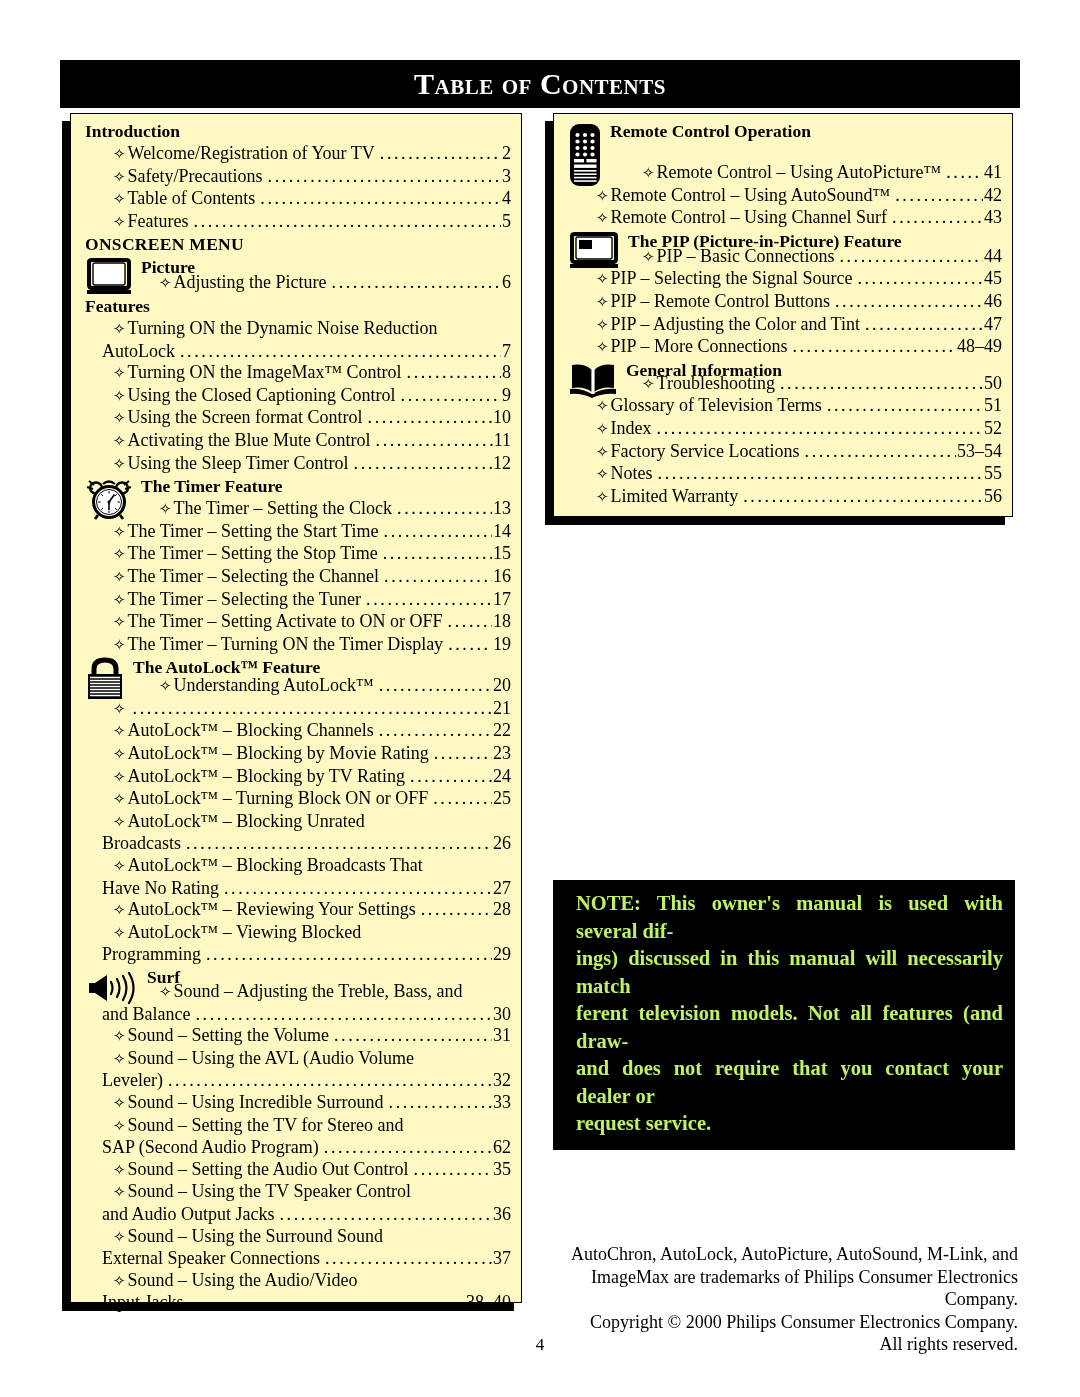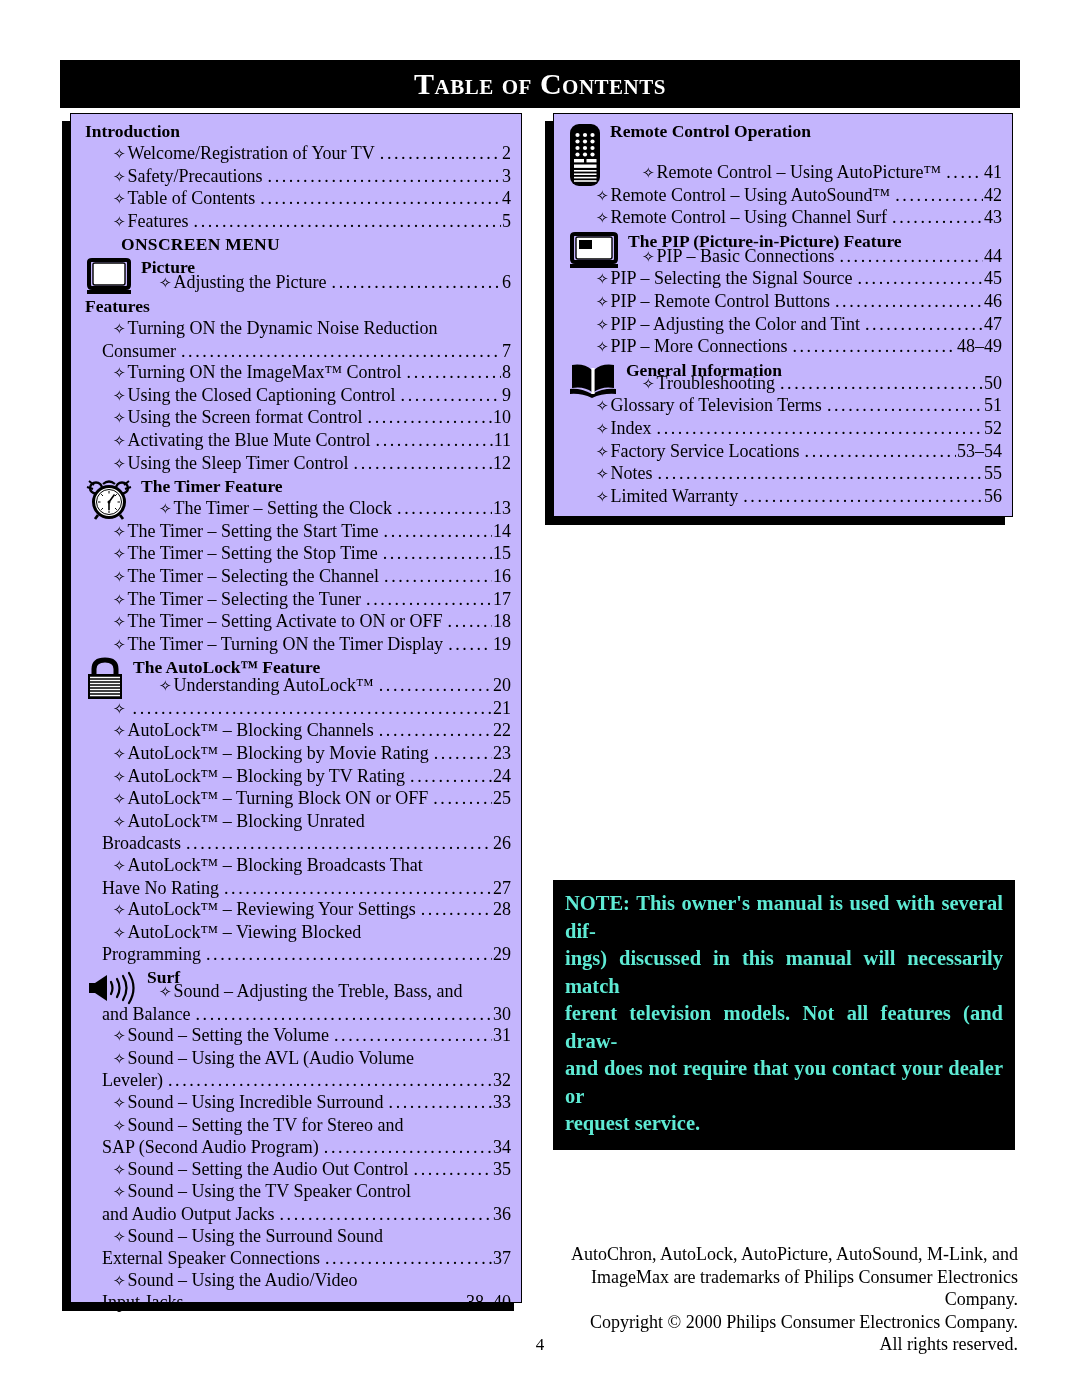--- a/index.html
+++ b/index.html
@@ -21,21 +21,21 @@
     font-family:"Liberation Serif", serif;
     font-weight:bold;
     font-size:30px;
     letter-spacing:.5px;
     
     font-variant:small-caps;
   }
   
   .toc-box{
     position:absolute;
-    background:#c4b5fd;
+    background:#fef9c3;
     border:1.5px solid #000;
     box-sizing:border-box;
   }
   .toc-box-shadow{
     position:absolute;
     background:#000;
     z-index:0;
   }
   #left-box{left:70px;top:113px;width:452px;height:1190px;z-index:2;}
   #left-box-shadow{left:62px;top:121px;width:452px;height:1190px;}
@@ -49,21 +49,21 @@
     box-sizing:border-box;
   }
 
   
   .grp-head{
     font-weight:bold;
     font-size:17.5px;
     line-height:23px;
     margin:0 0 0 0;
   }
-  .grp-head.caps{letter-spacing:.3px;margin-left:36px;}
+  .grp-head.caps{letter-spacing:.3px;}
 
   .icon-head{
     display:flex;align-items:flex-start;
     min-height:0;
   }
   .icon-head .ih-label{
     font-weight:bold;font-size:17.5px;line-height:22px;
     padding-left:8px;
   }
 
@@ -93,22 +93,22 @@
   
   .ind1{padding-left:28px;}
   .ind-icon{padding-left:74px;}
 
   
   .ic{flex:0 0 auto;display:block;}
 
   
   #note-box{
     position:absolute;left:553px;top:880px;width:462px;
-    background:#000;color:#5eead4;
-    padding:10px 12px 12px 12px;
+    background:#000;color:#bef264;
+    padding:10px 12px 12px 23px;
     box-sizing:border-box;
     font-weight:bold;
     font-size:20.5px;
     line-height:27.5px;
     text-align:justify;
     z-index:2;
   }
   #note-box .lastline{text-align:left;}
 
   
@@ -173,21 +173,21 @@
         <span class="txt">Adjusting the Picture</span>
         <span class="lead">................................................................................</span>
         <span class="pg">6</span>
       </div>
       <div class="grp-head">Features</div>
       <div class="entry ind1">
         <span class="bul">✧</span>
         <span class="txt">Turning ON the Dynamic Noise Reduction</span>
       </div>
       <div class="entry ind1 cont">
-        <span class="txt">Consumer</span>
+        <span class="txt">AutoLock</span>
         <span class="lead">................................................................................</span>
         <span class="pg">7</span>
       </div>
       <div class="entry ind1">
         <span class="bul">✧</span>
         <span class="txt">Turning ON the ImageMax™ Control</span>
         <span class="lead">................................................................................</span>
         <span class="pg">8</span>
       </div>
       <div class="entry ind1">
@@ -409,21 +409,21 @@
         <span class="lead">................................................................................</span>
         <span class="pg">33</span>
       </div>
       <div class="entry ind1">
         <span class="bul">✧</span>
         <span class="txt">Sound – Setting the TV for Stereo and</span>
       </div>
       <div class="entry ind1 cont">
         <span class="txt">SAP (Second Audio Program)</span>
         <span class="lead">................................................................................</span>
-        <span class="pg">34</span>
+        <span class="pg">62</span>
       </div>
       <div class="entry ind1">
         <span class="bul">✧</span>
         <span class="txt">Sound – Setting the Audio Out Control</span>
         <span class="lead">................................................................................</span>
         <span class="pg">35</span>
       </div>
       <div class="entry ind1">
         <span class="bul">✧</span>
         <span class="txt">Sound – Using the TV Speaker Control</span>

